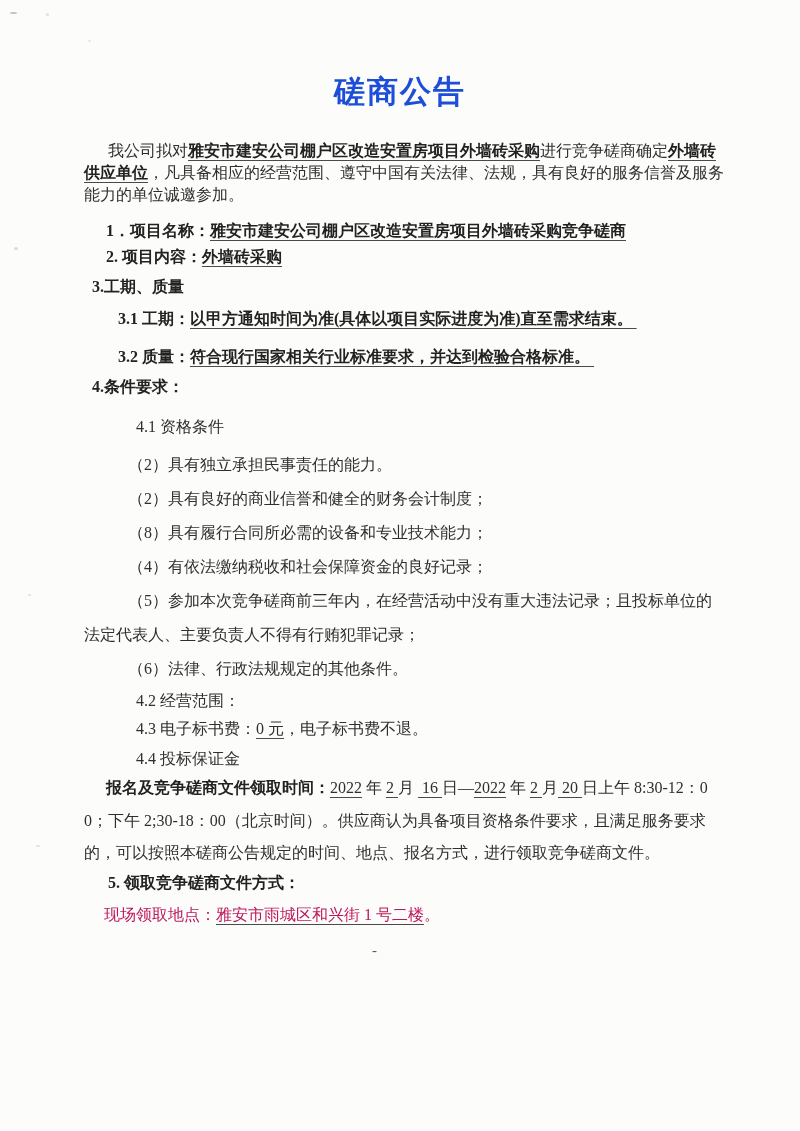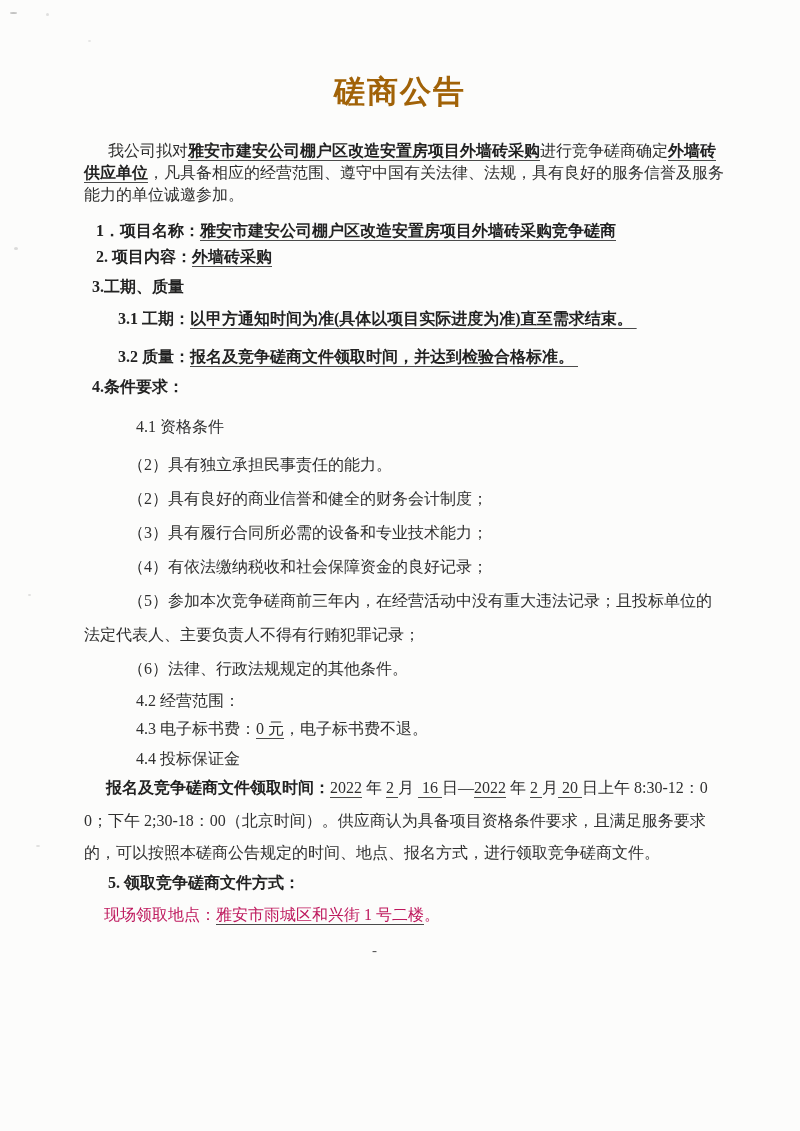--- a/index.html
+++ b/index.html
@@ -22,26 +22,26 @@
     width:640px;
     font-size:16px;
     color:#2f2f2f;
   }
   .title{
     margin:70px 0 0 0;
     text-align:center;
     font-size:31px;
     line-height:44px;
     font-weight:900;
-    color:#a16207;
+    color:#1d4ed8;
     letter-spacing:2px;
   }
   p{margin:0;white-space:pre-wrap;word-break:break-all;}
   .intro{margin-top:26px;line-height:22px;text-indent:24px;}
-  .item12{margin-left:12px;line-height:26px;}
+  .item12{margin-left:22px;line-height:26px;}
   .item1{margin-top:12px;}
   .h-num{margin-left:8px;line-height:26px;font-weight:bold;color:#222;}
   .h3{margin-top:4px;}
   .sub31{margin-left:34px;margin-top:4px;line-height:30px;}
   .sub32{margin-left:34px;margin-top:8px;line-height:30px;}
   .h4{margin-top:2px;}
   .sub4{margin-left:52px;line-height:26px;}
   .s41{margin-top:14px;}
   .cond{line-height:34px;text-indent:44px;}
   .cond-first{margin-top:8px;}
@@ -94,29 +94,29 @@
     <p class="intro"><span>我公司拟对</span><span class="b u">雅安市建安公司棚户区改造安置房项目外墙砖采购</span><span>进行竞争磋商确定</span><span class="b u">外墙砖供应单位</span><span>，凡具备相应的经营范围、遵守中国有关法律、法规，具有良好的服务信誉及服务能力的单位诚邀参加。</span></p>
 
     <p class="item12 item1"><span class="b">1．项目名称：</span><span class="b u">雅安市建安公司棚户区改造安置房项目外墙砖采购竞争磋商</span></p>
 
     <p class="item12"><span class="b">2. 项目内容：</span><span class="b u">外墙砖采购</span></p>
 
     <p class="h-num h3">3.工期、质量</p>
 
     <p class="sub31"><span class="b">3.1 工期：</span><span class="b u">以甲方通知时间为准(具体以项目实际进度为准)直至需求结束。 </span></p>
 
-    <p class="sub32"><span class="b">3.2 质量：</span><span class="b u">报名及竞争磋商文件领取时间，并达到检验合格标准。 </span></p>
+    <p class="sub32"><span class="b">3.2 质量：</span><span class="b u">符合现行国家相关行业标准要求，并达到检验合格标准。 </span></p>
 
     <p class="h-num h4">4.条件要求：</p>
 
     <p class="sub4 s41">4.1 资格条件</p>
 
     <p class="cond cond-first">（2）具有独立承担民事责任的能力。</p>
     <p class="cond">（2）具有良好的商业信誉和健全的财务会计制度；</p>
-    <p class="cond">（3）具有履行合同所必需的设备和专业技术能力；</p>
+    <p class="cond">（8）具有履行合同所必需的设备和专业技术能力；</p>
     <p class="cond">（4）有依法缴纳税收和社会保障资金的良好记录；</p>
     <p class="cond">（5）参加本次竞争磋商前三年内，在经营活动中没有重大违法记录；且投标单位的法定代表人、主要负责人不得有行贿犯罪记录；</p>
     <p class="cond">（6）法律、行政法规规定的其他条件。</p>
 
     <p class="sub4 s42">4.2 经营范围：</p>
 
 
     <p class="sub4 s43"><span>4.3 电子标书费：</span><span class="u">0 元</span><span>，电子标书费不退。</span></p>
 
     <p class="sub4 s44">4.4 投标保证金</p>

